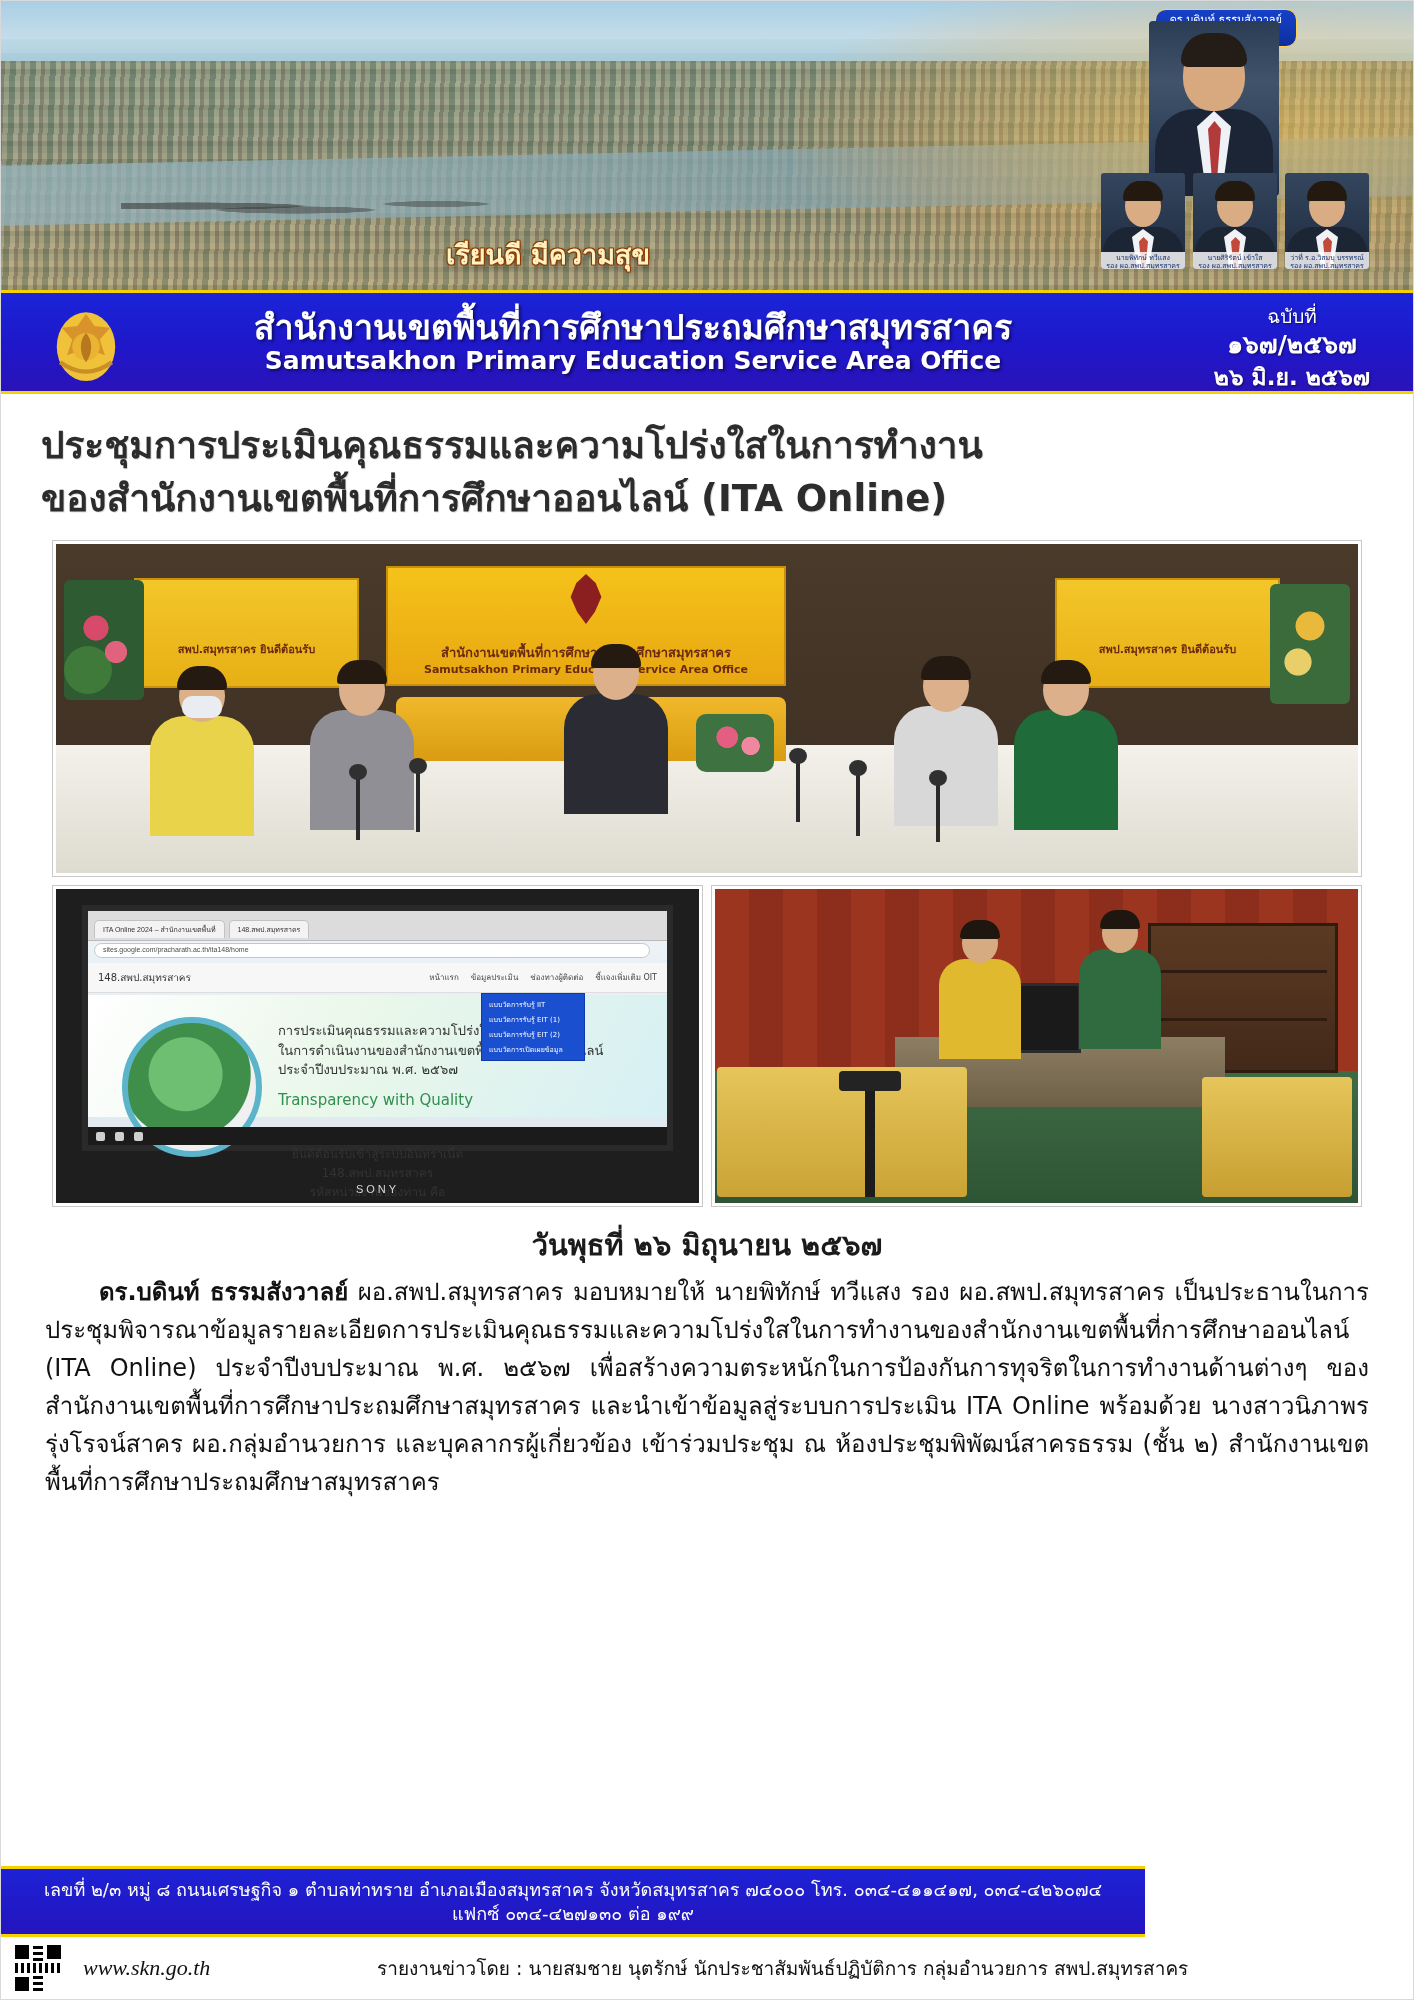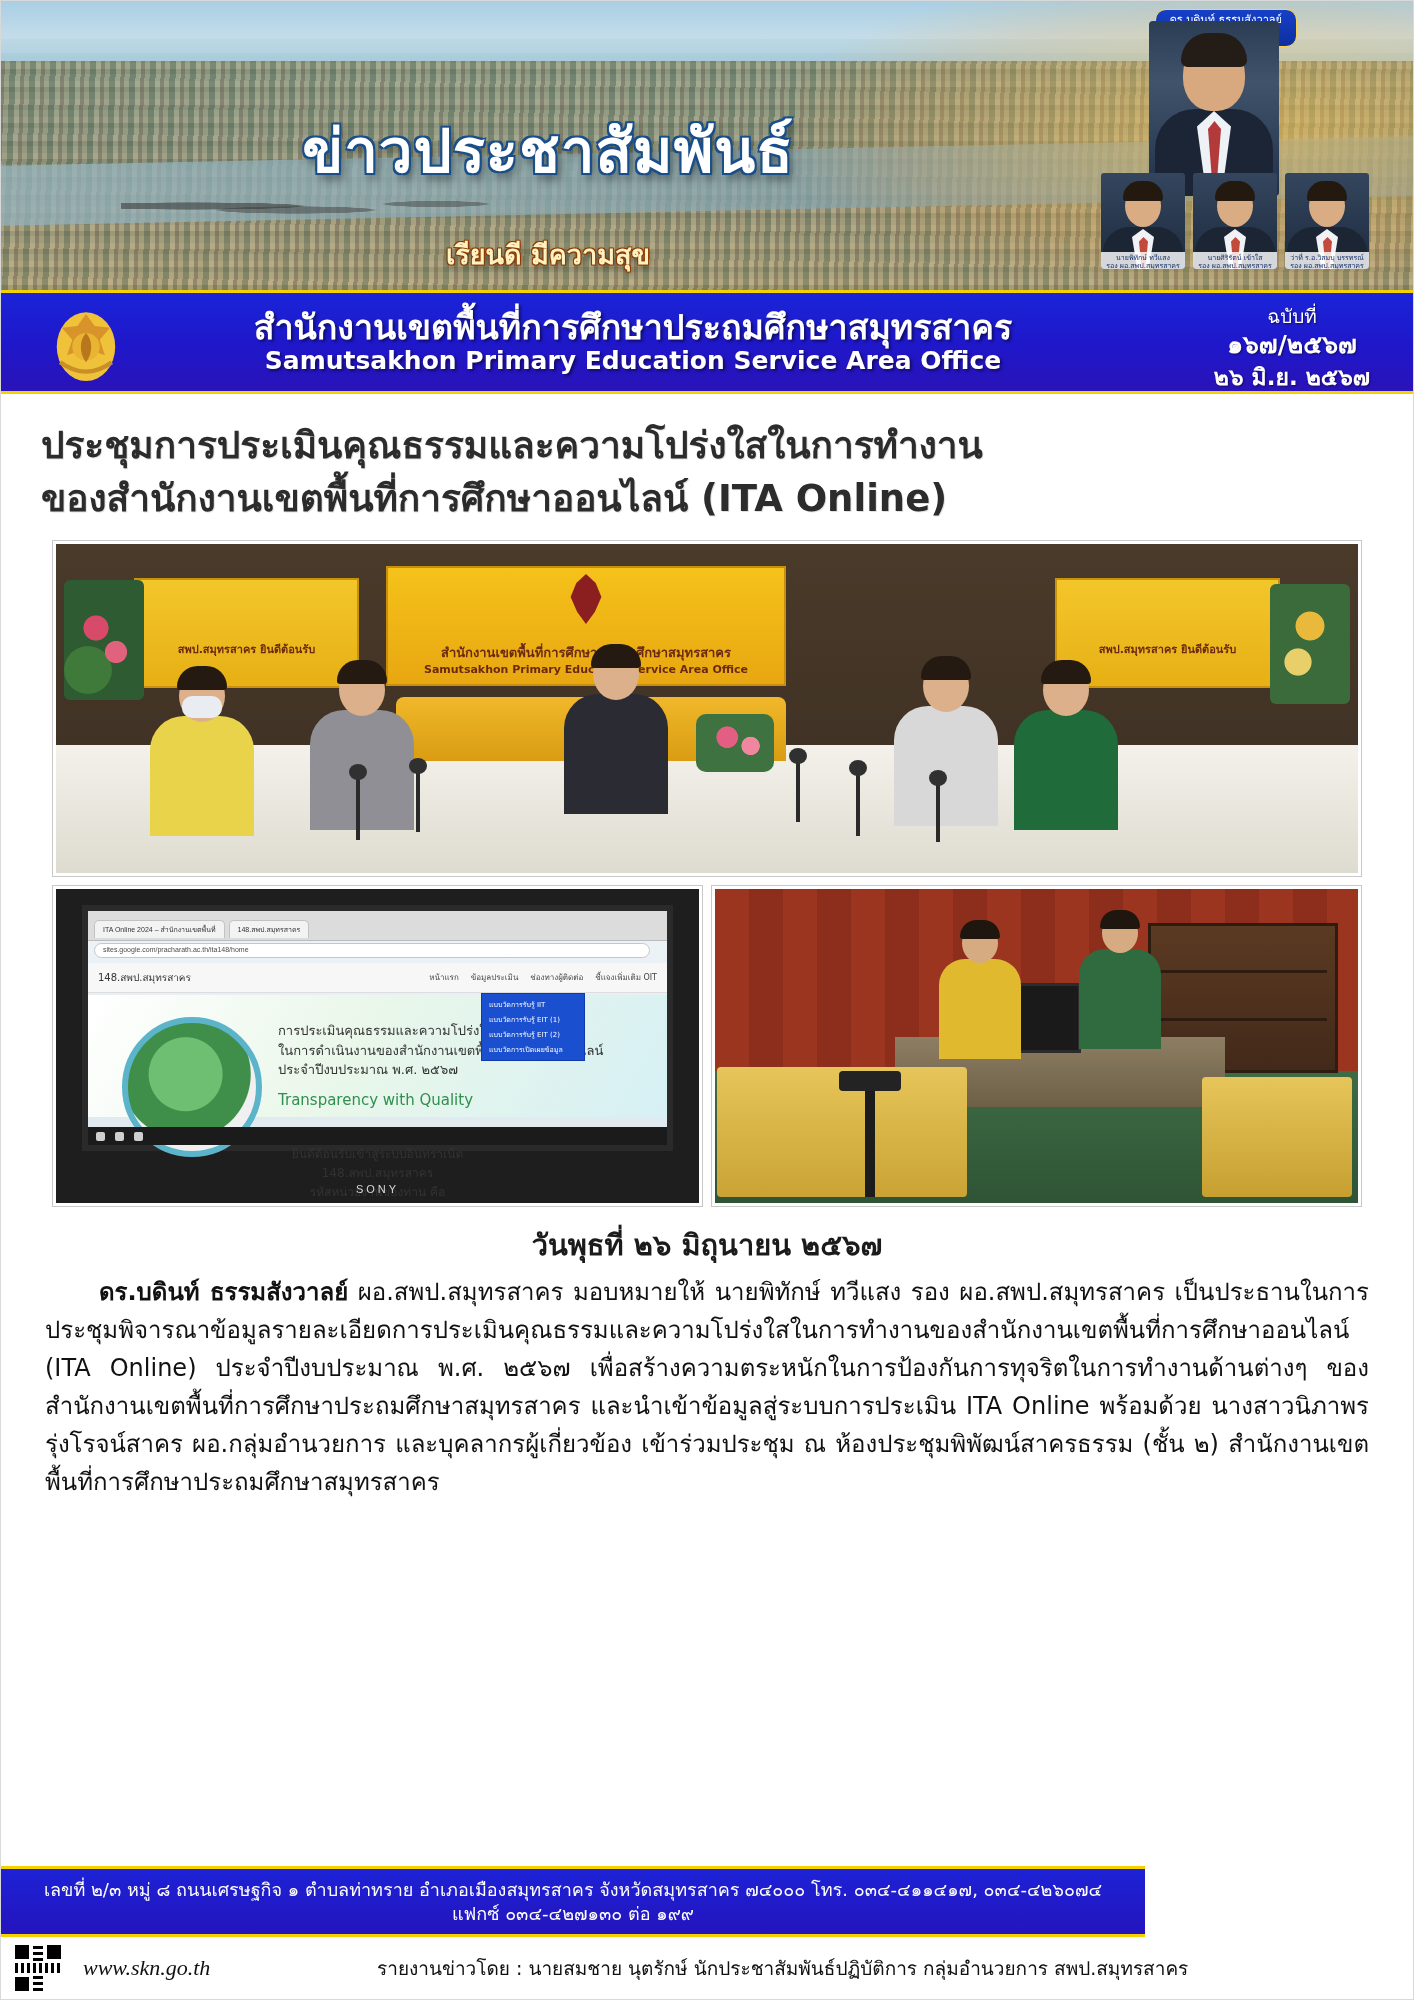--- a/index.html
+++ b/index.html
@@ -372,21 +372,20 @@
 <div class="page">
 
   <div class="hero">
     <div class="sky"></div>
     <div class="river"></div>
     <div class="city"></div>
     <div class="river2"></div>
     <div class="boats"></div>
     <div class="warmglow"></div>
 
-    <div class="hero-title">ข่าวประชาสัมพันธ์</div>
     <div class="hero-sub">เรียนดี มีความสุข</div>
 
     <div class="exec-name-plate">ดร.บดินท์ ธรรมสังวาลย์
 ผอ.สพป.สมุทรสาคร</div>
     <div class="exec-main">
       <div class="suit"></div>
         <div class="shirt"></div>
         <div class="tie"></div>
       <div class="face"></div>
         <div class="hair"></div>

